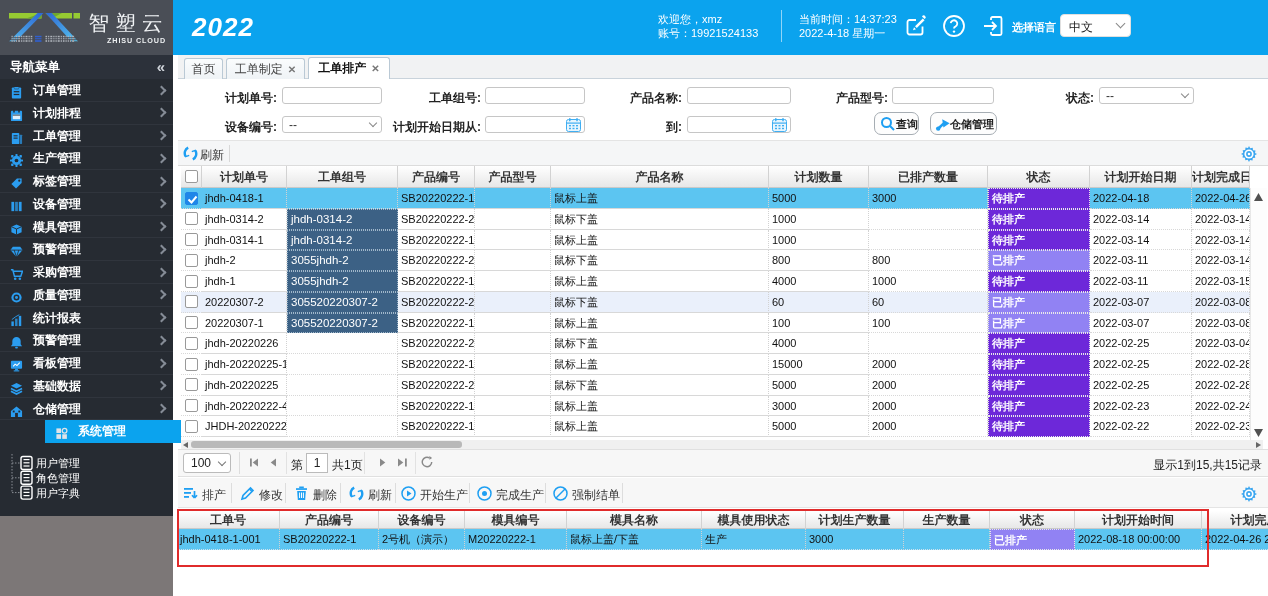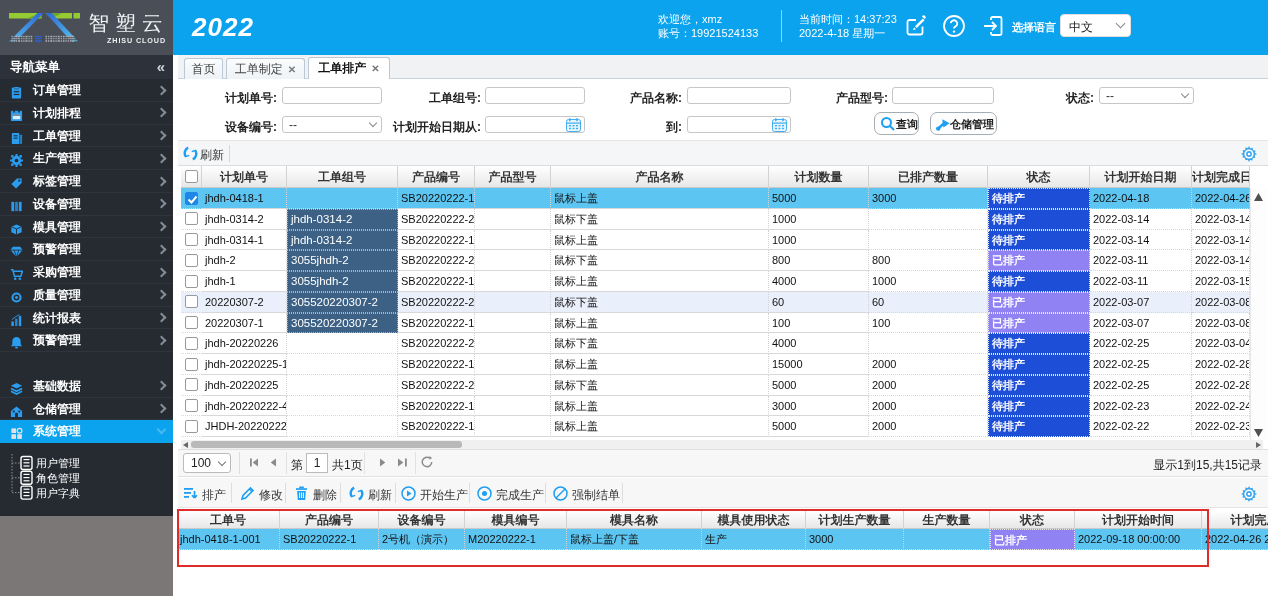--- a/index.html
+++ b/index.html
@@ -13,21 +13,21 @@
 .hwt{position:absolute;color:#fff;font-size:11px;line-height:14px;}
 
 #side{position:absolute;left:0;top:55px;width:173px;height:541px;background:#7c7777;}
 #sidedark{position:absolute;left:0;top:0;width:173px;height:461px;background:#262b32;}
 #navhd{position:absolute;left:0;top:0;width:173px;height:24px;background:#2c313a;color:#fff;font-weight:bold;line-height:24px;padding-left:10px;font-size:12.5px;}
 #navhd .dbl{position:absolute;right:8px;top:0;color:#cfd4da;font-size:15px;}
 .mi{position:absolute;left:0;width:173px;height:22.75px;border-bottom:1px solid #30353d;color:#fff;font-weight:bold;font-size:12.5px;line-height:22.75px;}
 .mi .ic{position:absolute;left:10px;top:5px;width:13px;height:13px;}
 .mi .lb{position:absolute;left:33px;top:0;font-size:12px;}
 .mi .ch{position:absolute;right:8px;top:3.5px;width:7px;height:7px;border-top:2px solid #858c96;border-right:2px solid #858c96;transform:rotate(45deg);margin-top:4px;}
-.mi.act{background:#0ba3ee;border-bottom:none;}
+.mi.act{background:#0ba3ee;border-bottom:none;margin-left:45px;}
 .mi.act .ch{transform:rotate(135deg);border-color:#49b8f2;margin-top:2px;}
 .smi{position:absolute;left:0;width:173px;color:#fff;font-size:11px;}
 
 #tabbar{position:absolute;left:178px;top:55px;width:1090px;height:24px;background:#f1f2f3;border-bottom:1px solid #c9d3db;}
 .tab{position:absolute;top:58px;height:21px;white-space:nowrap;background:linear-gradient(#fafcfd,#eff3f6);border:1px solid #bac9d5;border-bottom:none;border-radius:3px 3px 0 0;color:#444;line-height:20px;text-align:center;}
 .tab.active{background:#fff;font-weight:bold;top:57px;height:22px;color:#111;z-index:3;}
 .tab .x{color:#777;font-weight:bold;font-size:10px;margin-left:5px;}
 #formarea{position:absolute;left:178px;top:79px;width:1090px;height:62px;background:#fff;border-bottom:1px solid #e4e4e4;}
 .flb{position:absolute;font-weight:bold;color:#222;white-space:nowrap;}
 .finp{position:absolute;height:17px;border:1px solid #c6c6c6;border-radius:3px;background:#fff;}
@@ -39,21 +39,21 @@
 #tb1{position:absolute;left:178px;top:141px;width:1090px;height:25px;background:#f5f6f7;border-bottom:1px solid #dcdcdc;}
 
 .gh{position:absolute;background:linear-gradient(#ffffff,#e7e7e7);border-bottom:1px solid #c9c9c9;}
 .ghc{position:absolute;top:0;height:100%;border-right:1px solid #d2d2d2;color:#333;font-weight:bold;text-align:center;overflow:hidden;white-space:nowrap;}
 .gr{position:absolute;background:#fff;}
 .gc{position:absolute;top:0;height:100%;border-right:1px dotted #d2d2d2;overflow:hidden;white-space:nowrap;padding:0 3px;color:#111;font-size:11px;}
 .sel{background:#5cc5f1;}
 .altr{background:#eaf0fb;}
 .grp{background:#3c6185;color:#fff !important;border:1px dotted #9fb6c9;font-size:11.5px !important;}
 .stat{color:#fff !important;font-weight:bold;border:1px dotted #e8e8e8;}
-.st-o{background:#1d4ed8;}
+.st-o{background:#6d28d9;}
 .st-p{background:#9182f3;}
 .cb{width:13px;height:13px;border:1px solid #999;border-radius:2px;background:#fff;position:absolute;}
 .cb.on{background:#1f86e8;border-color:#1f86e8;}
 </style></head><body>
 <div id="app">
 <div id="hdr"></div>
     <div id="logo">
       <svg style="position:absolute;left:0;top:0" width="173" height="52" viewBox="0 0 173 52">
 <defs>
 <linearGradient id="lgL" x1="1" y1="0" x2="0" y2="1">
@@ -240,20 +240,30 @@
             </svg></span>
           <span class="lb">统计报表</span>
           <span class="ch"></span>
         </div>
         <div class="mi" style="top:274.25px">
           <span class="ic"><svg viewBox="0 0 14 14" width="13" height="13">
               <path d="M7 1 a4.5 4.5 0 0 1 4.5 4.5 V9 l1.5 2 H1 L2.5 9 V5.5 A4.5 4.5 0 0 1 7 1z" fill="#2b9df0"></path>
               <rect x="5.5" y="11.5" width="3" height="2" rx="1" fill="#2b9df0"></rect>
             </svg></span>
           <span class="lb">预警管理</span>
+          <span class="ch"></span>
+        </div>
+        <div class="mi" style="top:297.0px">
+          <span class="ic"><svg viewBox="0 0 14 14" width="13" height="13">
+              <rect x="1" y="2" width="12" height="8.5" rx="1" fill="#2b9df0"></rect>
+              <path d="M3.5 8 L5.5 5.5 7.5 7 10.5 4" stroke="#fff" stroke-width="1.1" fill="none"></path>
+              <rect x="5.5" y="10.5" width="3" height="1.8" fill="#2b9df0"></rect>
+              <rect x="4" y="12.2" width="6" height="1.2" fill="#2b9df0"></rect>
+            </svg></span>
+          <span class="lb">看板管理</span>
           <span class="ch"></span>
         </div>
         <div class="mi" style="top:319.75px">
           <span class="ic"><svg viewBox="0 0 14 14" width="13" height="13">
               <path d="M7 1 L13 4 7 7 1 4z" fill="#2b9df0"></path>
               <path d="M1 7 L7 10 13 7" stroke="#2b9df0" stroke-width="1.8" fill="none"></path>
               <path d="M1 10 L7 13 13 10" stroke="#2b9df0" stroke-width="1.8" fill="none"></path>
             </svg></span>
           <span class="lb">基础数据</span>
           <span class="ch"></span>
@@ -661,15 +671,15 @@
     <div class="gr sel" style="left:177px;top:529px;width:1091px;height:21px;border-bottom:1px dotted #cfe3ee"></div>
     <div class="gc" style="left:177px;top:529px;width:103px;height:21px;line-height:21px">jhdh-0418-1-001</div>
     <div class="gc" style="left:280px;top:529px;width:99px;height:21px;line-height:21px">SB20220222-1</div>
     <div class="gc" style="left:379px;top:529px;width:86px;height:21px;line-height:21px">2号机（演示）</div>
     <div class="gc" style="left:465px;top:529px;width:102px;height:21px;line-height:21px">M20220222-1</div>
     <div class="gc" style="left:567px;top:529px;width:135px;height:21px;line-height:21px">鼠标上盖/下盖</div>
     <div class="gc" style="left:702px;top:529px;width:104px;height:21px;line-height:21px">生产</div>
     <div class="gc" style="left:806px;top:529px;width:98px;height:21px;line-height:21px">3000</div>
     <div class="gc" style="left:904px;top:529px;width:86px;height:21px;line-height:21px"></div>
     <div class="gc stat st-p" style="left:990px;top:529px;width:85px;height:21px;line-height:20px">已排产</div>
-    <div class="gc" style="left:1075px;top:529px;width:127px;height:21px;line-height:21px">2022-09-18 00:00:00</div>
+    <div class="gc" style="left:1075px;top:529px;width:127px;height:21px;line-height:21px">2022-08-18 00:00:00</div>
     <div class="gc" style="left:1202px;top:529px;width:130px;height:21px;line-height:21px">2022-04-26 20:00:00</div>
     <div class="abs" style="left:177px;top:509px;width:1032px;height:58px;border:2px solid #e02b2b;"></div>
   </div>
 </body></html>

